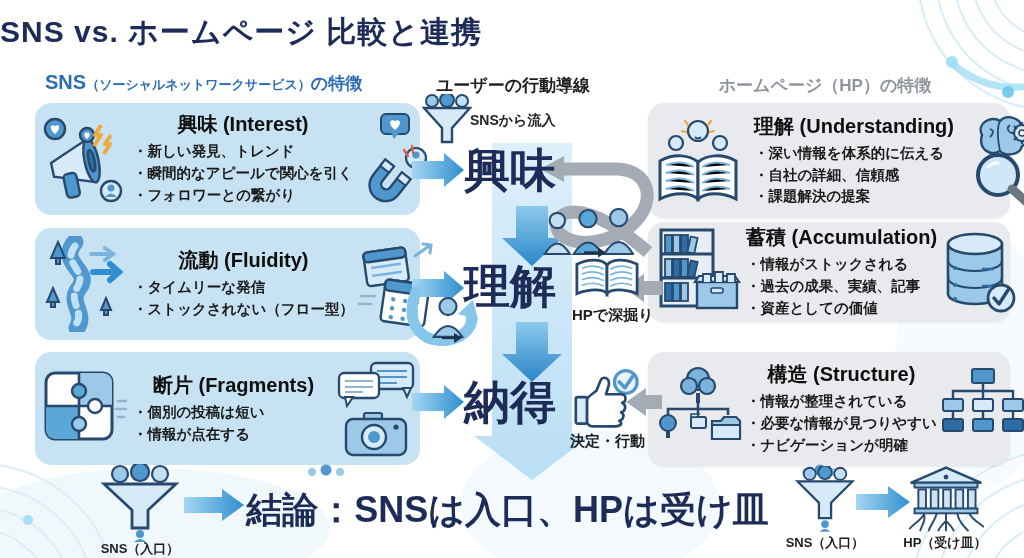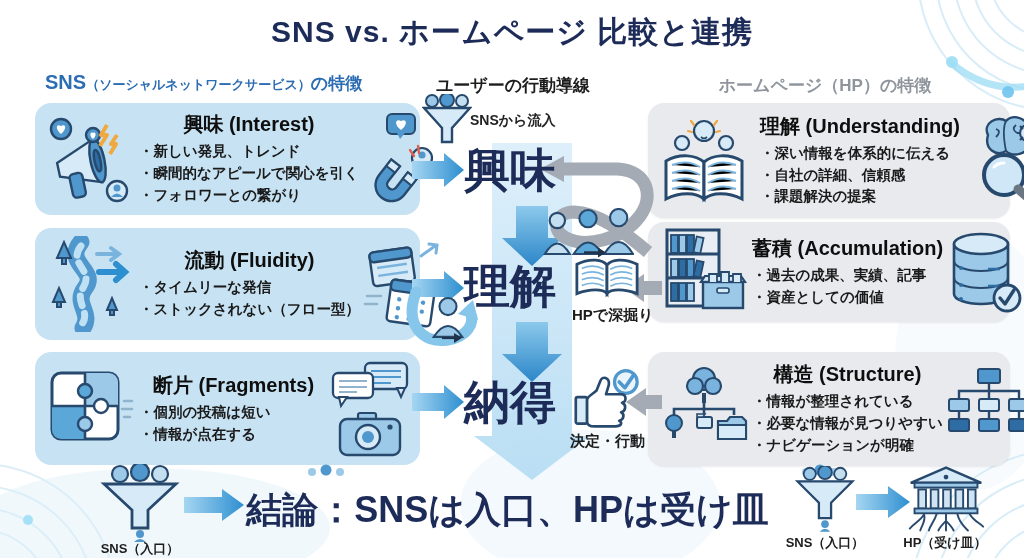--- a/index.html
+++ b/index.html
@@ -1,29 +1,29 @@
 <!DOCTYPE html>
 <html><head>
 <meta charset="utf-8">
 <style>
   html,body{margin:0;padding:0;}
   body{font-family:"Liberation Sans","DejaVu Sans",sans-serif;background:#fff;}
   #stage{position:relative;width:1024px;height:558px;overflow:hidden;background:#ffffff;}
   .abs{position:absolute;}
   svg{display:block;}
   
-  .main-title{left:0;top:12px;width:1024px;text-align:center;font-size:30px;font-weight:800;color:#1c2b57;letter-spacing:1px;z-index:6;}
+  .main-title{left:0;top:12px;width:1024px;font-size:30px;font-weight:800;color:#1c2b57;letter-spacing:1px;z-index:6;}
   .hdr{z-index:6;font-weight:800;white-space:nowrap;}
   .hdr-left{left:45px;top:71px;color:#2b6cb3;font-size:17px;}
   .hdr-left .big{font-size:20px;}
   .hdr-left .paren{font-size:13px;}
   .hdr-center{left:428px;top:74px;width:170px;text-align:center;color:#1d1d1d;font-size:17px;}
   .hdr-right{left:690px;top:74px;width:270px;text-align:center;color:#8e959c;font-size:17px;}
   
-  .box{border-radius:16px;display:flex;align-items:center;padding:6px 10px;box-sizing:border-box;z-index:2;}
+  .box{border-radius:16px;display:flex;align-items:center;padding:6px 4px;box-sizing:border-box;z-index:2;}
   .box.blue{background:#c7e3f3;}
   .box.gray{background:#e8eaee;box-shadow:0 1px 2px rgba(0,0,0,.08);}
   .box .icl{flex:0 0 92px;display:flex;flex-direction:column;align-items:center;justify-content:center;gap:2px;}
   .box .icr{flex:0 0 80px;display:flex;flex-direction:column;align-items:center;justify-content:center;gap:2px;}
   .box .txt{flex:1;padding:0 2px;}
   .box-title{font-size:20px;font-weight:800;color:#0e0e0e;text-align:center;margin-bottom:3px;white-space:nowrap;}
   .box ul{list-style:none;margin:0;padding:0;}
   .box li{font-size:14.5px;font-weight:700;color:#1a1a1a;line-height:1.5;white-space:nowrap;}
   .box li::before{content:"・";}
   
@@ -320,20 +320,21 @@
           <polygon points="42,56 86,56 82,50 46,50" fill="#d7eaf7" stroke="#27496d" stroke-width="2.2"></polygon>
           <rect x="44" y="56" width="40" height="26" fill="#9cc9e8" stroke="#27496d" stroke-width="2.4"></rect>
           <rect x="58" y="62" width="12" height="5" rx="2" fill="#d7eaf7" stroke="#27496d" stroke-width="1.6"></rect>
           <path d="M50 56 V48 h8 v8 M62 56 V46 h8 v10 M74 56 V48 h8 v8" fill="#d7eaf7" stroke="#27496d" stroke-width="1.8"></path>
         </g>
       </svg>
     </div>
     <div class="txt">
       <div class="box-title">蓄積 (Accumulation)</div>
       <ul>
+        <li>情報がストックされる</li>
         <li>過去の成果、実績、記事</li>
         <li>資産としての価値</li>
       </ul>
     </div>
     <div class="icr">
       <svg width="74" height="84" viewBox="0 0 74 84">
         <path d="M6 14 V64 A27 10 0 0 0 60 64 V14" fill="#9cc9e8" stroke="#27496d" stroke-width="2.6"></path>
         <ellipse cx="33" cy="14" rx="27" ry="10" fill="#d7eaf7" stroke="#27496d" stroke-width="2.6"></ellipse>
         <path d="M6 31 A27 10 0 0 0 60 31 M6 48 A27 10 0 0 0 60 48" fill="none" stroke="#27496d" stroke-width="2.2"></path>
         <g fill="#2e6da4">

